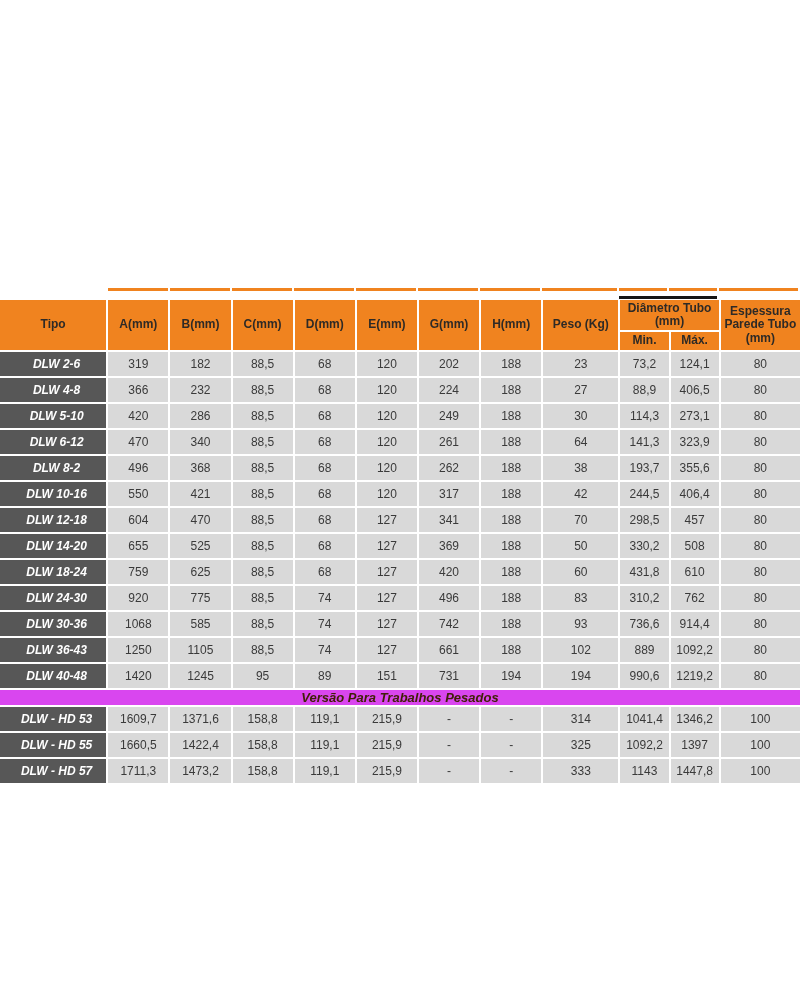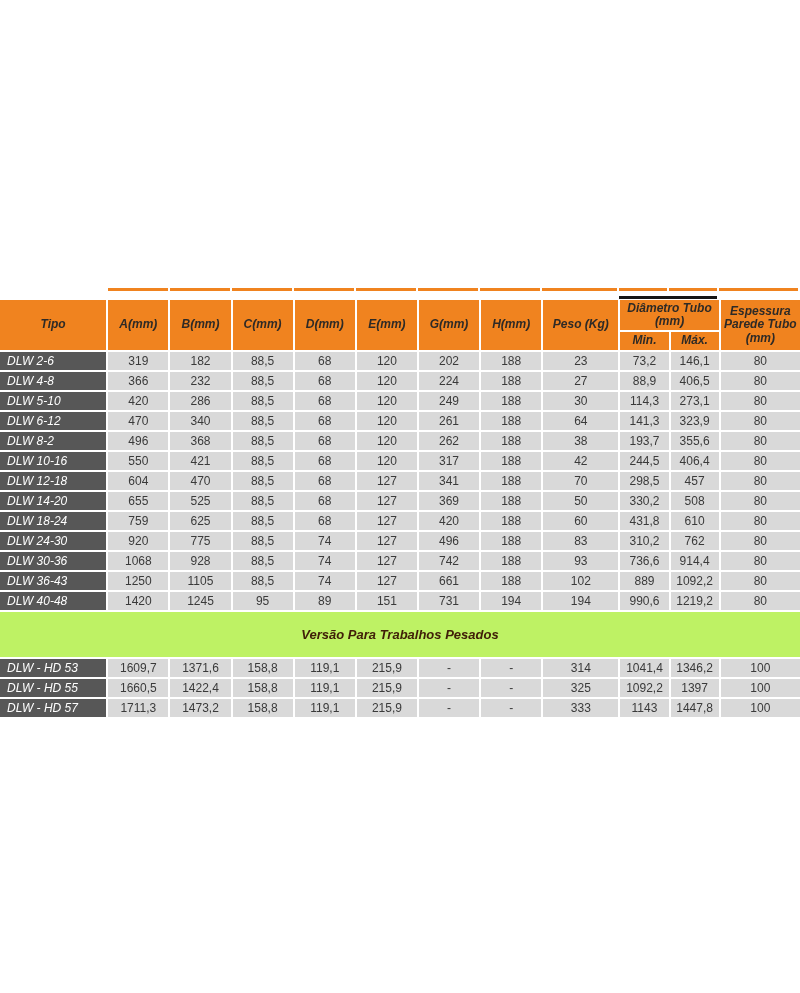--- a/index.html
+++ b/index.html
@@ -53,61 +53,60 @@
   col.c-std  { width: 60px; }
   col.c-peso { width: 75px; }
   col.c-min  { width: 48px; }
   col.c-max  { width: 48px; }
   col.c-esp  { width: 79px; }
 
   .spec th {
     background: #F0831F;
     color: #2E2A26;
     font-weight: bold;
-    font-style: italic;
     font-size: 12px;
     line-height: 1.12;
     text-align: center;
     vertical-align: middle;
     padding: 0 1px;
   }
   tr.h1 { height: 30px; }
   tr.h2 { height: 18px; }
 
   .spec td.tipo {
     background: #575757;
     color: #ffffff;
-    font-weight: normal;
+    font-weight: bold;
     font-style: italic;
     font-size: 12px;
-    text-align: left;
+    text-align: center;
     vertical-align: middle;
     padding: 0 0 0 7px;
-    height: 18px;
+    height: 24px;
     white-space: nowrap;
   }
   .spec td.val {
     background: #D9D9D9;
     color: #3A3A3A;
     font-size: 12px;
     text-align: center;
     vertical-align: middle;
     padding: 0;
     height: 18px;
   }
   .spec tbody.banner td {
-    background: #bef264;
+    background: #d946ef;
     color: #402008;
     font-weight: bold;
     font-style: italic;
     font-size: 13px;
     text-align: center;
     vertical-align: middle;
     height: 15px;
-    padding: 15px;
+    padding: 0;
   }
 </style>
 </head>
 <body>
 
 <div class="page">
 
   <div class="sliver">
     <span class="sw60"></span>
     <span class="sw60"></span>
@@ -163,21 +162,21 @@
           <td class="tipo">DLW 2-6</td>
           <td class="val">319</td>
           <td class="val">182</td>
           <td class="val">88,5</td>
           <td class="val">68</td>
           <td class="val">120</td>
           <td class="val">202</td>
           <td class="val">188</td>
           <td class="val">23</td>
           <td class="val">73,2</td>
-          <td class="val">146,1</td>
+          <td class="val">124,1</td>
           <td class="val">80</td>
         </tr>
         <tr>
           <td class="tipo">DLW 4-8</td>
           <td class="val">366</td>
           <td class="val">232</td>
           <td class="val">88,5</td>
           <td class="val">68</td>
           <td class="val">120</td>
           <td class="val">224</td>
@@ -295,21 +294,21 @@
           <td class="val">496</td>
           <td class="val">188</td>
           <td class="val">83</td>
           <td class="val">310,2</td>
           <td class="val">762</td>
           <td class="val">80</td>
         </tr>
         <tr>
           <td class="tipo">DLW 30-36</td>
           <td class="val">1068</td>
-          <td class="val">928</td>
+          <td class="val">585</td>
           <td class="val">88,5</td>
           <td class="val">74</td>
           <td class="val">127</td>
           <td class="val">742</td>
           <td class="val">188</td>
           <td class="val">93</td>
           <td class="val">736,6</td>
           <td class="val">914,4</td>
           <td class="val">80</td>
         </tr>

